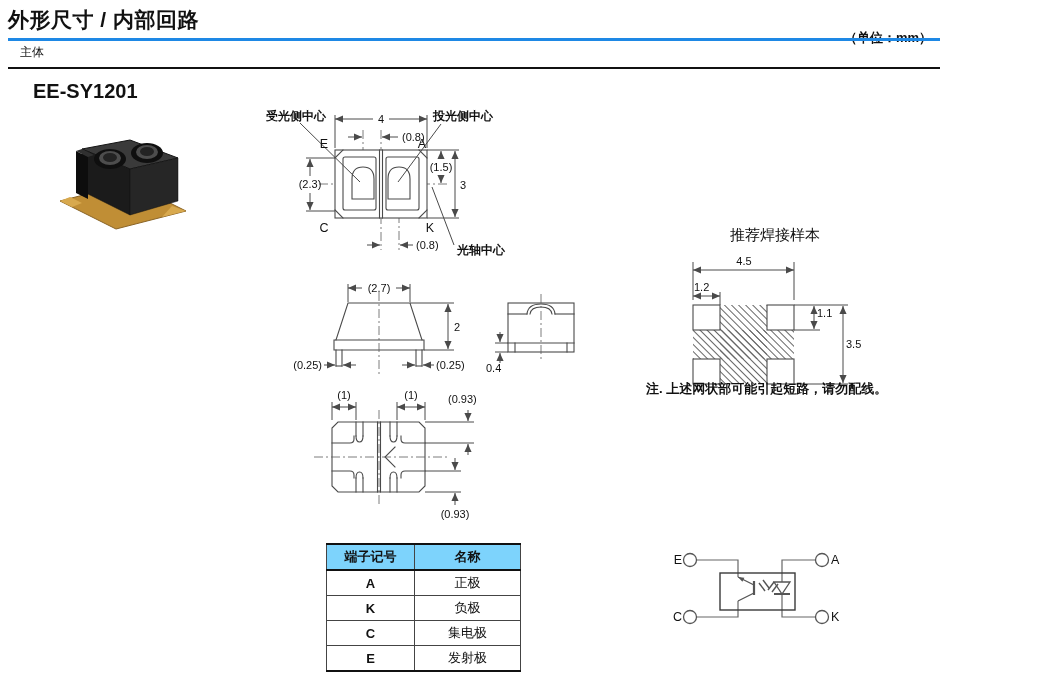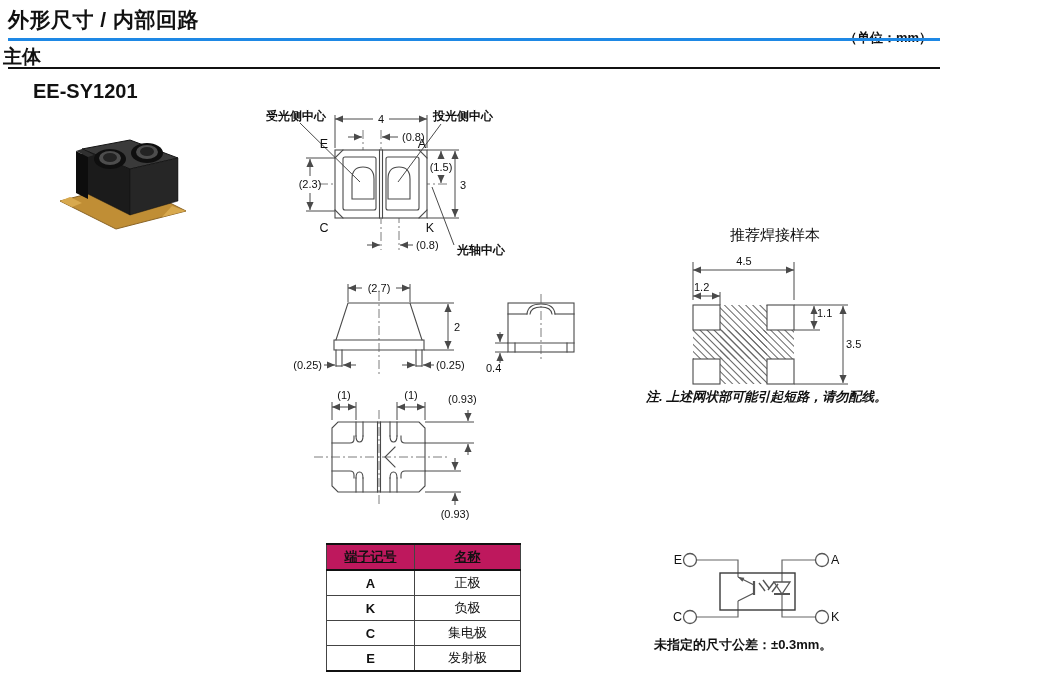--- a/index.html
+++ b/index.html
@@ -2,28 +2,28 @@
 <html><head>
 <meta charset="utf-8">
 <style>
   html,body{margin:0;padding:0;background:#fff;}
   .page{position:relative;width:940px;height:677px;background:#fff;overflow:hidden;
         font-family:"Liberation Sans",sans-serif;color:#111;}
   .abs{position:absolute;}
   .doc-title{left:8px;top:6px;font-size:21px;font-weight:700;letter-spacing:0.5px;}
   .unit-note{right:8px;top:14px;font-size:13px;font-weight:700;margin-top:15px;}
   .rule-blue{left:8px;top:38px;width:1036px;height:3px;background:#1e88e5;}
-  .section-title{left:3px;top:44px;font-size:19px;font-weight:700;}
+  .section-title{left:20px;top:44px;font-size:12px;font-weight:400;}
   .rule-black{left:8px;top:67px;width:1038px;height:2px;background:#111;}
   .model-name{left:33px;top:80px;font-size:20px;font-weight:700;}
   .dwg-title{font-size:15px;font-weight:400;text-align:center;width:200px;}
   .note-text{font-size:13px;font-weight:700;}
   table.tt{border-collapse:collapse;table-layout:fixed;width:194px;font-size:13px;}
   table.tt th,table.tt td{border:1px solid #444;text-align:center;height:24px;padding:0;}
-  table.tt th{background:#be185d;font-weight:700;border-top:2.5px solid #111;border-bottom:2.5px solid #111;text-decoration:underline;}
+  table.tt th{background:#7dd3fc;font-weight:700;border-top:2.5px solid #111;border-bottom:2.5px solid #111;}
   table.tt tr:last-child td{border-bottom:2.5px solid #111;}
   table.tt td.sym{font-weight:700;}
   svg .ln{stroke:#4a4a4a;stroke-width:1.1;fill:none;stroke-linecap:square;}
   svg .lnw{stroke:#4a4a4a;stroke-width:1.1;fill:#fff;}
   svg .dim{stroke:#4a4a4a;stroke-width:1;fill:none;}
   svg .cl{stroke:#5a5a5a;stroke-width:0.8;stroke-dasharray:9 3 2 3;fill:none;}
   svg text{font-family:"Liberation Sans",sans-serif;fill:#111;}
   svg .dt{font-size:11px;}
   svg .cjk{font-size:12px;font-weight:600;}
   svg .tm{font-size:12.5px;}
@@ -284,21 +284,21 @@
       <line class="dim" x1="114" y1="80" x2="140" y2="80"></line>
       <line class="dim" x1="134" y1="56" x2="134" y2="79" marker-start="url(#arrD)" marker-end="url(#arrD)"></line>
       <line class="dim" x1="114" y1="134" x2="168" y2="134"></line>
       <line class="dim" x1="163" y1="56" x2="163" y2="133" marker-start="url(#arrD)" marker-end="url(#arrD)"></line>
     </g>
     <text class="dt" x="64" y="15" text-anchor="middle">4.5</text>
     <text class="dt" x="14" y="41">1.2</text>
     <text class="dt" x="137" y="67">1.1</text>
     <text class="dt" x="166" y="98">3.5</text>
   </svg>
-  <div class="abs note-text" style="left:646px;top:388px;font-style:italic;">注. 上述网状部可能引起短路，请勿配线。</div>
+  <div class="abs note-text" style="left:646px;top:380px;">注. 上述网状部可能引起短路，请勿配线。</div>
 
   <svg class="abs" style="left:670px;top:538px;" width="205" height="95" viewBox="0 0 205 95">
     <g stroke="#666" stroke-width="1.2" fill="none">
       <path d="M26.5,22 L68,22 L68,39"></path>
       <path d="M26.5,79 L68,79 L68,63"></path>
       <path d="M145.5,22 L112,22 L112,44"></path>
       <path d="M145.5,79 L112,79 L112,56"></path>
     </g>
     <rect x="50" y="35" width="75" height="37" fill="none" stroke="#3a3a3a" stroke-width="1.4"></rect>
     <g stroke="#555" fill="none">
@@ -321,15 +321,14 @@
       <circle cx="20" cy="22" r="6.5"></circle>
       <circle cx="152" cy="22" r="6.5"></circle>
       <circle cx="20" cy="79" r="6.5"></circle>
       <circle cx="152" cy="79" r="6.5"></circle>
     </g>
     <text class="tm" x="12" y="26" text-anchor="end">E</text>
     <text class="tm" x="161" y="26">A</text>
     <text class="tm" x="12" y="83" text-anchor="end">C</text>
     <text class="tm" x="161" y="83">K</text>
   </svg>
-  <div class="abs note-text" style="left:654px;top:636px;">未指定的尺寸公差：±0.3mm。</div>
 
 </div>
 
 </body></html>

